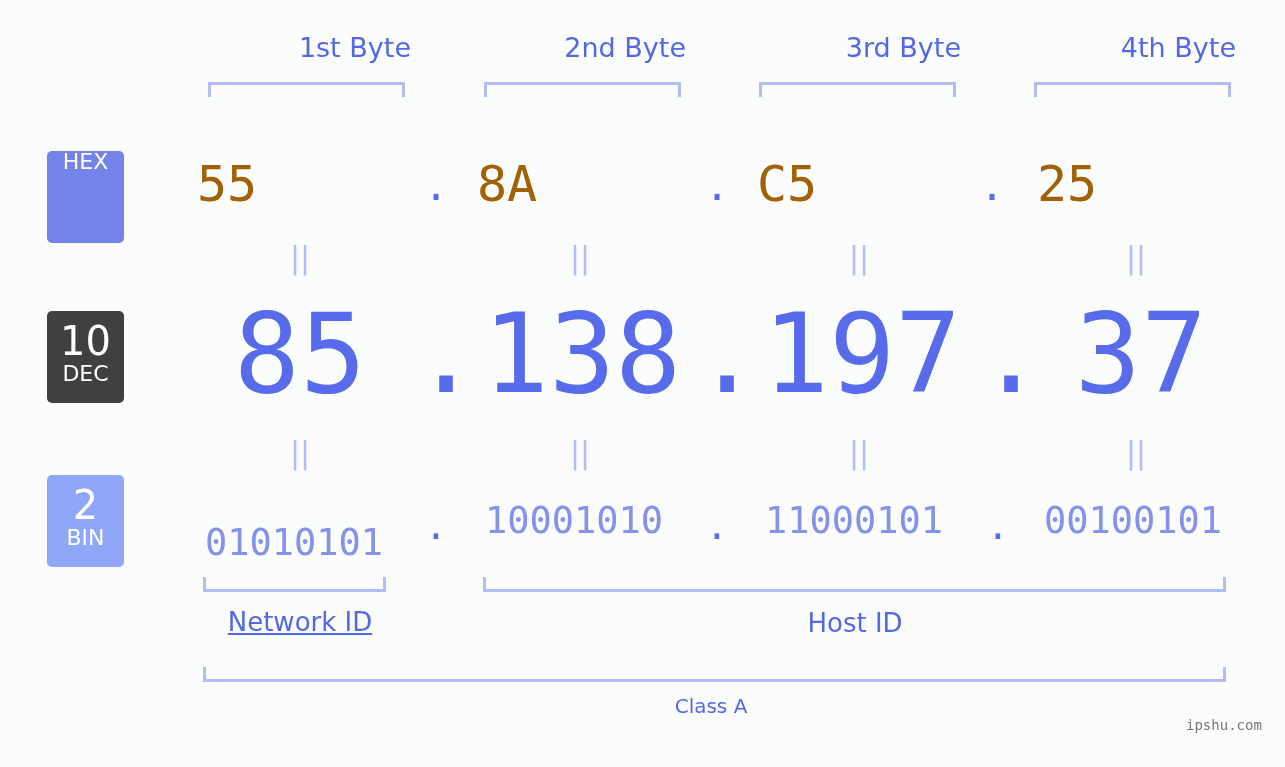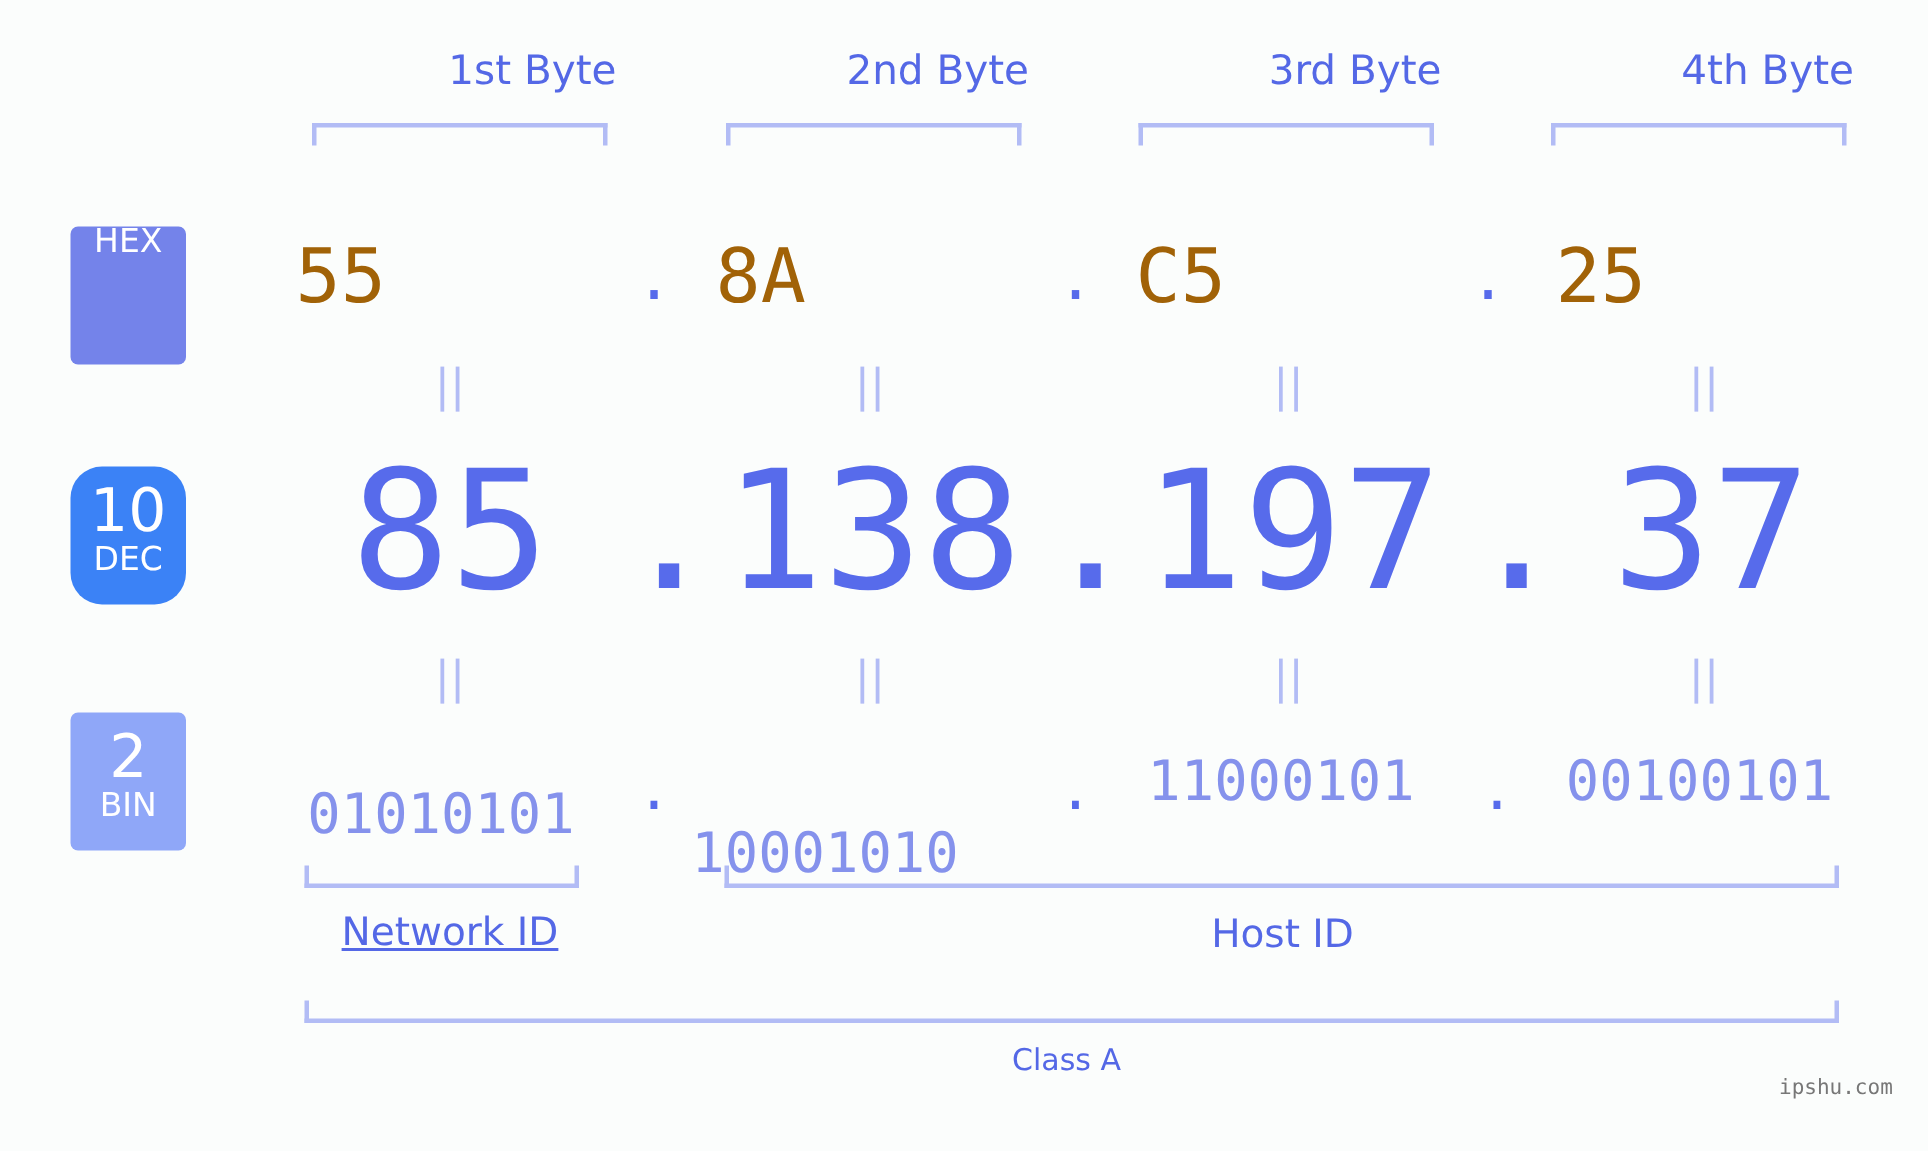--- a/index.html
+++ b/index.html
@@ -29,21 +29,21 @@
 <div class="abs hdr" style="left:1036px;top:32px;">4th Byte</div>
 
 <div class="abs bracket-top" style="left:208px;top:82px;width:197px;"></div>
 <div class="abs bracket-top" style="left:484px;top:82px;width:197px;"></div>
 <div class="abs bracket-top" style="left:759px;top:82px;width:197px;"></div>
 <div class="abs bracket-top" style="left:1034px;top:82px;width:197px;"></div>
 
 <div class="abs badge" style="left:47px;top:151px;height:92px;background:#7483ea;">
   <div class="lbl">HEX</div>
 </div>
-<div class="abs badge" style="left:47px;top:311px;height:92px;background:#3b82f6;border-radius:21px;">
+<div class="abs badge" style="left:47px;top:311px;height:92px;background:#404040;">
   <div class="num">10</div>
   <div class="lbl">DEC</div>
 </div>
 <div class="abs badge" style="left:47px;top:475px;height:92px;background:#8fa7f8;">
   <div class="num">2</div>
   <div class="lbl">BIN</div>
 </div>
 
 <div class="abs hex" style="left:197px;top:155px;">55</div>
 <div class="abs dot" style="left:416px;top:163px;font-size:40px;">.</div>
@@ -66,21 +66,21 @@
 <div class="abs dot" style="left:978px;top:290px;font-size:110px;">.</div>
 <div class="abs dec" style="left:1001px;top:290px;">37</div>
 
 <div class="abs eq" style="left:280px;top:435px;">||</div>
 <div class="abs eq" style="left:560px;top:435px;">||</div>
 <div class="abs eq" style="left:839px;top:435px;">||</div>
 <div class="abs eq" style="left:1116px;top:435px;">||</div>
 
 <div class="abs bin" style="left:184px;top:499px;margin-top:22px;">01010101</div>
 <div class="abs dot" style="left:416px;top:505px;font-size:37px;">.</div>
-<div class="abs bin" style="left:440px;top:499px;margin-top:48px;">10001010</div>
+<div class="abs bin" style="left:464px;top:499px;">10001010</div>
 <div class="abs dot" style="left:697px;top:505px;font-size:37px;">.</div>
 <div class="abs bin" style="left:744px;top:499px;">11000101</div>
 <div class="abs dot" style="left:978px;top:505px;font-size:37px;">.</div>
 <div class="abs bin" style="left:1023px;top:499px;">00100101</div>
 
 <div class="abs bracket-bot" style="left:203px;top:577px;width:183px;"></div>
 <div class="abs bracket-bot" style="left:483px;top:577px;width:743px;"></div>
 <div class="abs lbl-txt" style="left:200px;top:607px;width:200px;text-decoration:underline;">Network ID</div>
 <div class="abs lbl-txt" style="left:755px;top:608px;width:200px;">Host ID</div>
 

